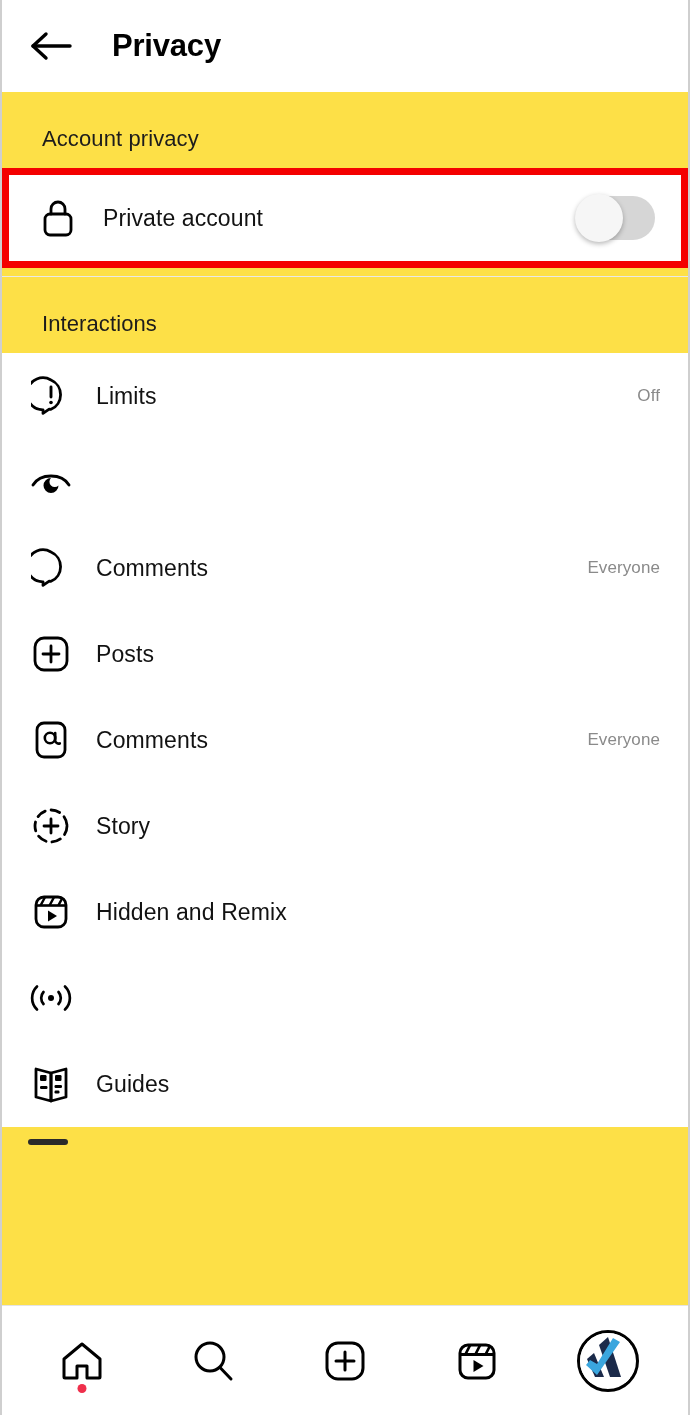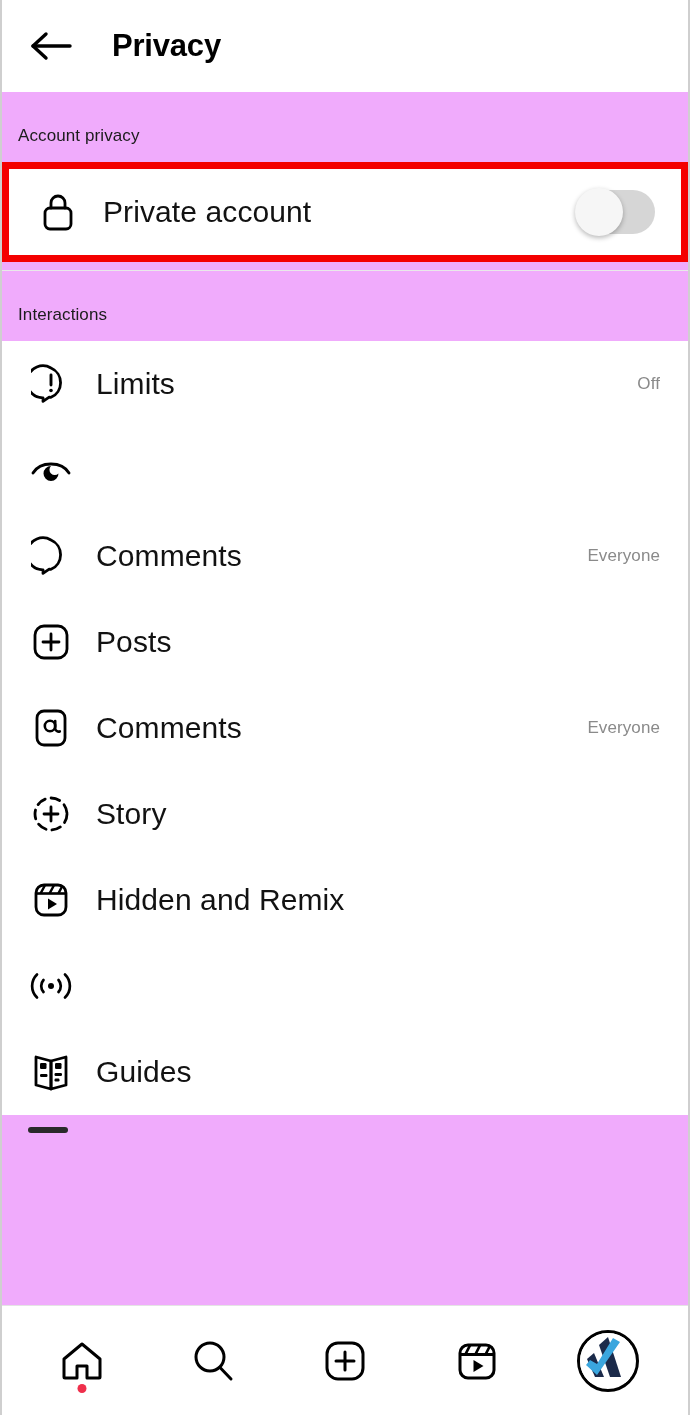--- a/index.html
+++ b/index.html
@@ -8,21 +8,21 @@
     background: #ffffff;
   }
   body {
     font-family: "Liberation Sans", sans-serif;
     -webkit-font-smoothing: antialiased;
   }
   .phone {
     position: relative;
     width: 690px;
     height: 1415px;
-    background: #f0abfc;
+    background: #fde047;
     overflow: hidden;
     box-sizing: border-box;
     border-left: 2px solid #cfcfcf;
     border-right: 2px solid #cfcfcf;
     display: flex;
     flex-direction: column;
   }
 
   
   .header {
@@ -50,23 +50,23 @@
   }
 
   
   .content {
     flex: 1;
     overflow: hidden;
     position: relative;
   }
 
   .section-header {
-    font-size: 17px;
+    font-size: 22px;
     color: #1c1c1c;
-    padding: 34px 28px 16px 16px;
+    padding: 34px 28px 16px 40px;
     letter-spacing: 0.1px;
   }
 
   .section-divider {
     height: 1px;
     background: #e9e9e9;
     margin: 8px 0 0 0;
   }
 
   .row {
@@ -81,21 +81,21 @@
   .row-icon {
     width: 46px;
     min-width: 46px;
     height: 46px;
     display: flex;
     align-items: center;
     justify-content: center;
     color: #000000;
   }
   .row-label {
-    font-size: 30px;
+    font-size: 23px;
     color: #121212;
     margin-left: 22px;
     flex: 1;
     letter-spacing: 0.1px;
   }
   .row-value {
     font-size: 17px;
     color: #8a8a8a;
     margin-left: auto;
     padding-right: 2px;

